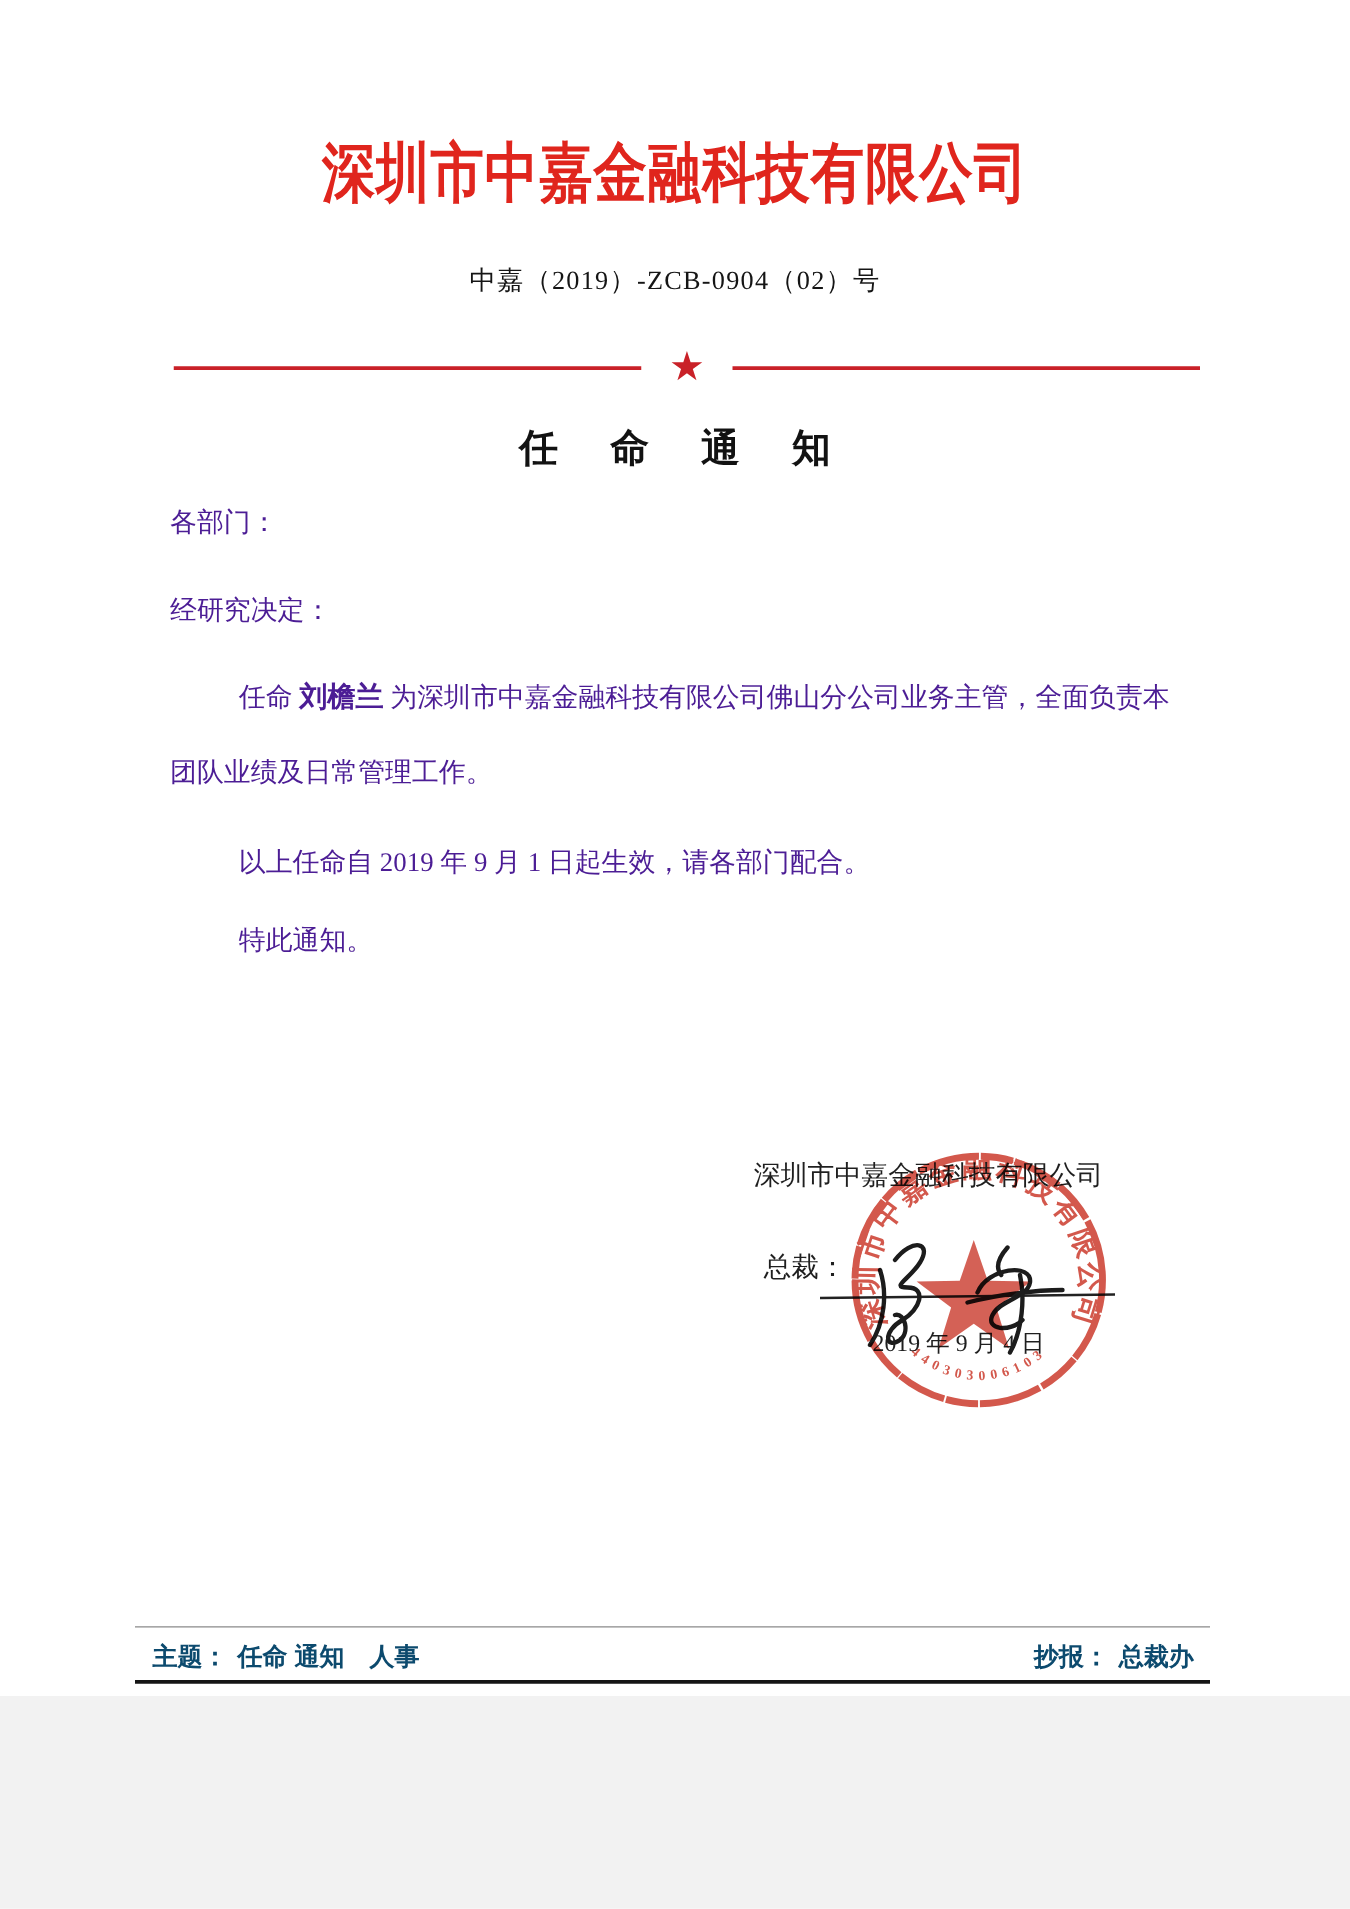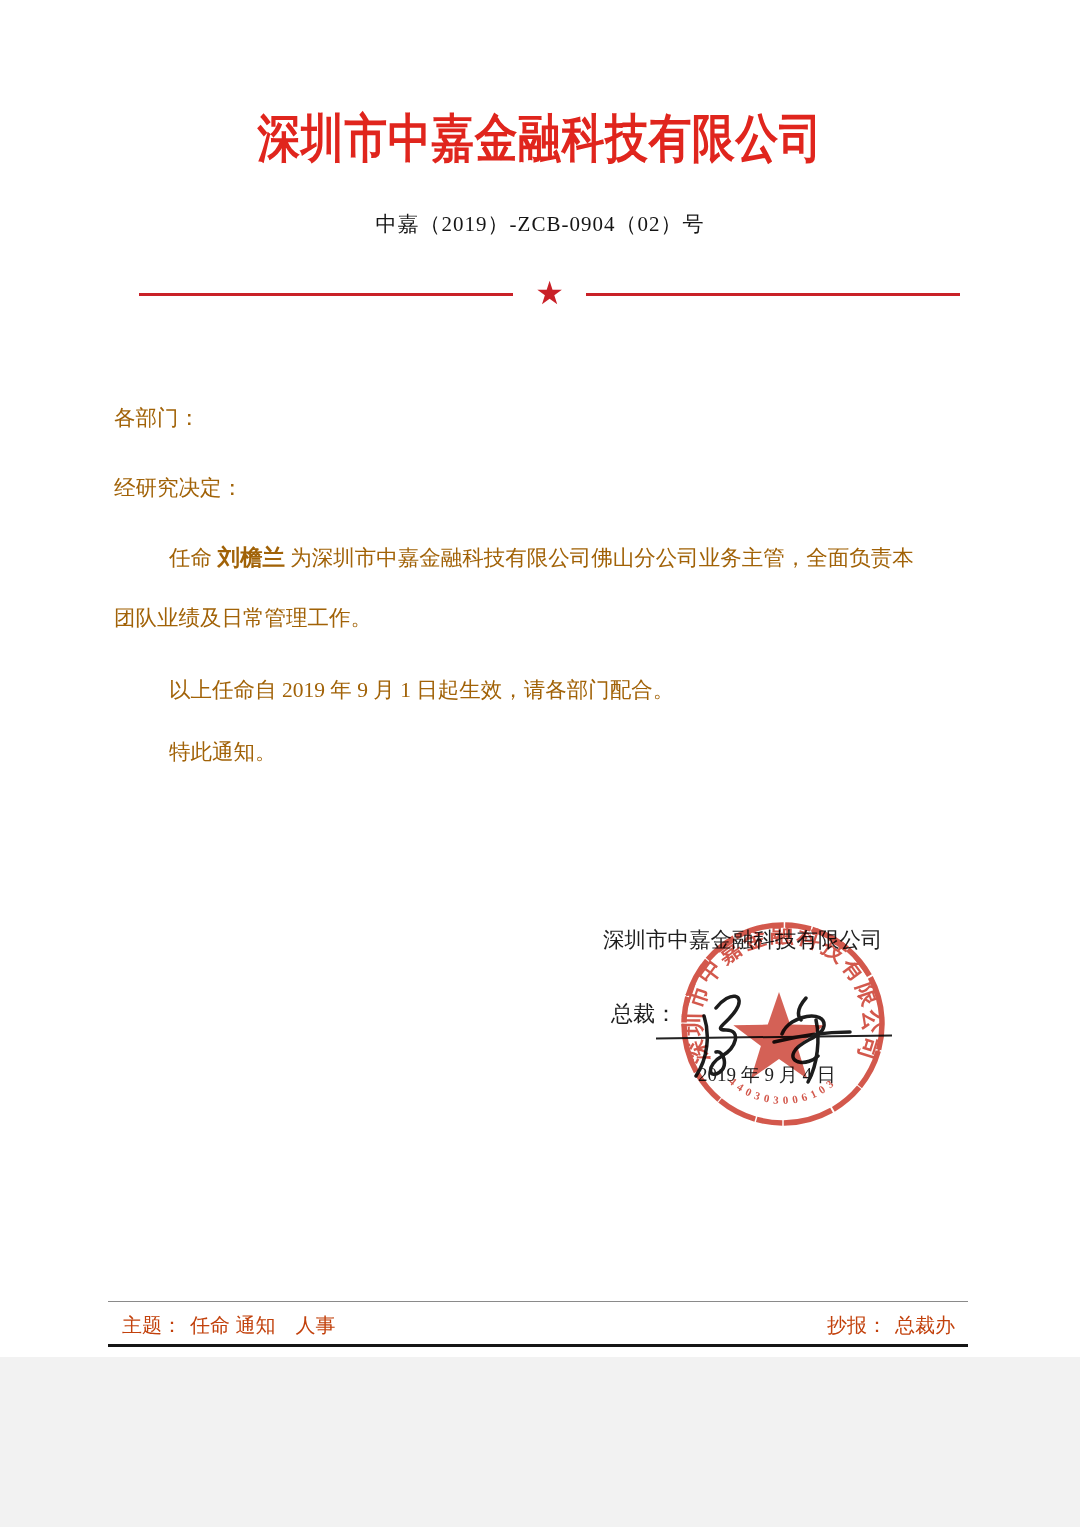--- a/index.html
+++ b/index.html
@@ -42,22 +42,22 @@
     margin:0 22px;transform:translateY(-1px);
   }
   .notice-title{
     position:absolute;top:338px;left:0;width:100%;
     margin:0;text-align:center;
     font-size:31px;font-weight:700;letter-spacing:17px;
     padding-left:17px;box-sizing:border-box;
     color:#121212;white-space:nowrap;
   }
   .body-line{
-    position:absolute;left:114px;width:840px;
-    font-size:21.5px;line-height:1.4;white-space:nowrap;color:#a16207;
+    position:absolute;left:136px;width:840px;
+    font-size:21.5px;line-height:1.4;white-space:nowrap;color:#4c1d95;
   }
   .indent{padding-left:55px;}
   .appointee{font-weight:700;font-size:22.5px;}
   .sign-company{position:absolute;left:603px;top:925px;font-size:21.5px;white-space:nowrap;}
   .sign-role{position:absolute;left:611px;top:999px;font-size:22px;white-space:nowrap;}
   .sign-date{position:absolute;left:698px;top:1062px;font-size:19px;white-space:nowrap;}
   .sign-underline{
     position:absolute;left:656px;top:1036px;width:236px;height:0;
     border-top:2px solid #222;transform:rotate(-0.7deg);
   }
@@ -67,21 +67,21 @@
     position:absolute;left:676px;top:917px;width:214px;height:214px;
     mix-blend-mode:multiply;opacity:0.92;
   }
   .seal-ring{fill:none;stroke:var(--seal-red);stroke-width:5.5;stroke-dasharray:26 1.5 40 1 34 2 50 1.5;}
   .seal-star{fill:var(--seal-red);opacity:0.95;}
   .seal-text{fill:var(--seal-red);font-family:"Liberation Serif",serif;font-weight:700;}
   .footer-line-thin{position:absolute;left:108px;top:1301px;width:860px;height:0;border-top:1.5px solid #8a8a8a;}
   .footer-line-thick{position:absolute;left:108px;top:1344px;width:860px;height:0;border-top:3px solid #151515;}
   .footer-row{
     position:absolute;font-family:"Liberation Sans","DejaVu Sans",sans-serif;
-    font-weight:400;font-size:20px;color:#c2410c;white-space:nowrap;
+    font-weight:700;font-size:20px;color:#0c4a6e;white-space:nowrap;
   }
   .subject-row{left:122px;top:1312px;}
   .copy-report-row{right:125px;top:1312px;}
   .cc-row{left:122px;top:1364px;}
   .footer-row .lbl{margin-right:8px;}
   .page-number{
     position:absolute;top:1436px;left:0;width:100%;
     text-align:center;font-size:18px;color:#222;
   }
 </style>
@@ -93,20 +93,21 @@
   <h1 class="company-title">深圳市中嘉金融科技有限公司</h1>
 
   <div class="doc-number">中嘉（2019）-ZCB-0904（02）号</div>
 
   <div class="separator">
     <span class="sep-line"></span>
     <span class="sep-star">★</span>
     <span class="sep-line"></span>
   </div>
 
+  <h2 class="notice-title">任 命 通 知</h2>
 
   <div class="body-line" style="top:403px;">各部门：</div>
 
   <div class="body-line" style="top:473px;">经研究决定：</div>
 
   <div class="body-line indent" style="top:542px;"><span>任命 </span><span class="appointee">刘檐兰</span><span> 为深圳市中嘉金融科技有限公司佛山分公司业务主管，全面负责本</span></div>
 
   <div class="body-line" style="top:603px;">团队业绩及日常管理工作。</div>
 
   <div class="body-line indent" style="top:675px;">以上任命自 2019 年 9 月 1 日起生效，请各部门配合。</div>

